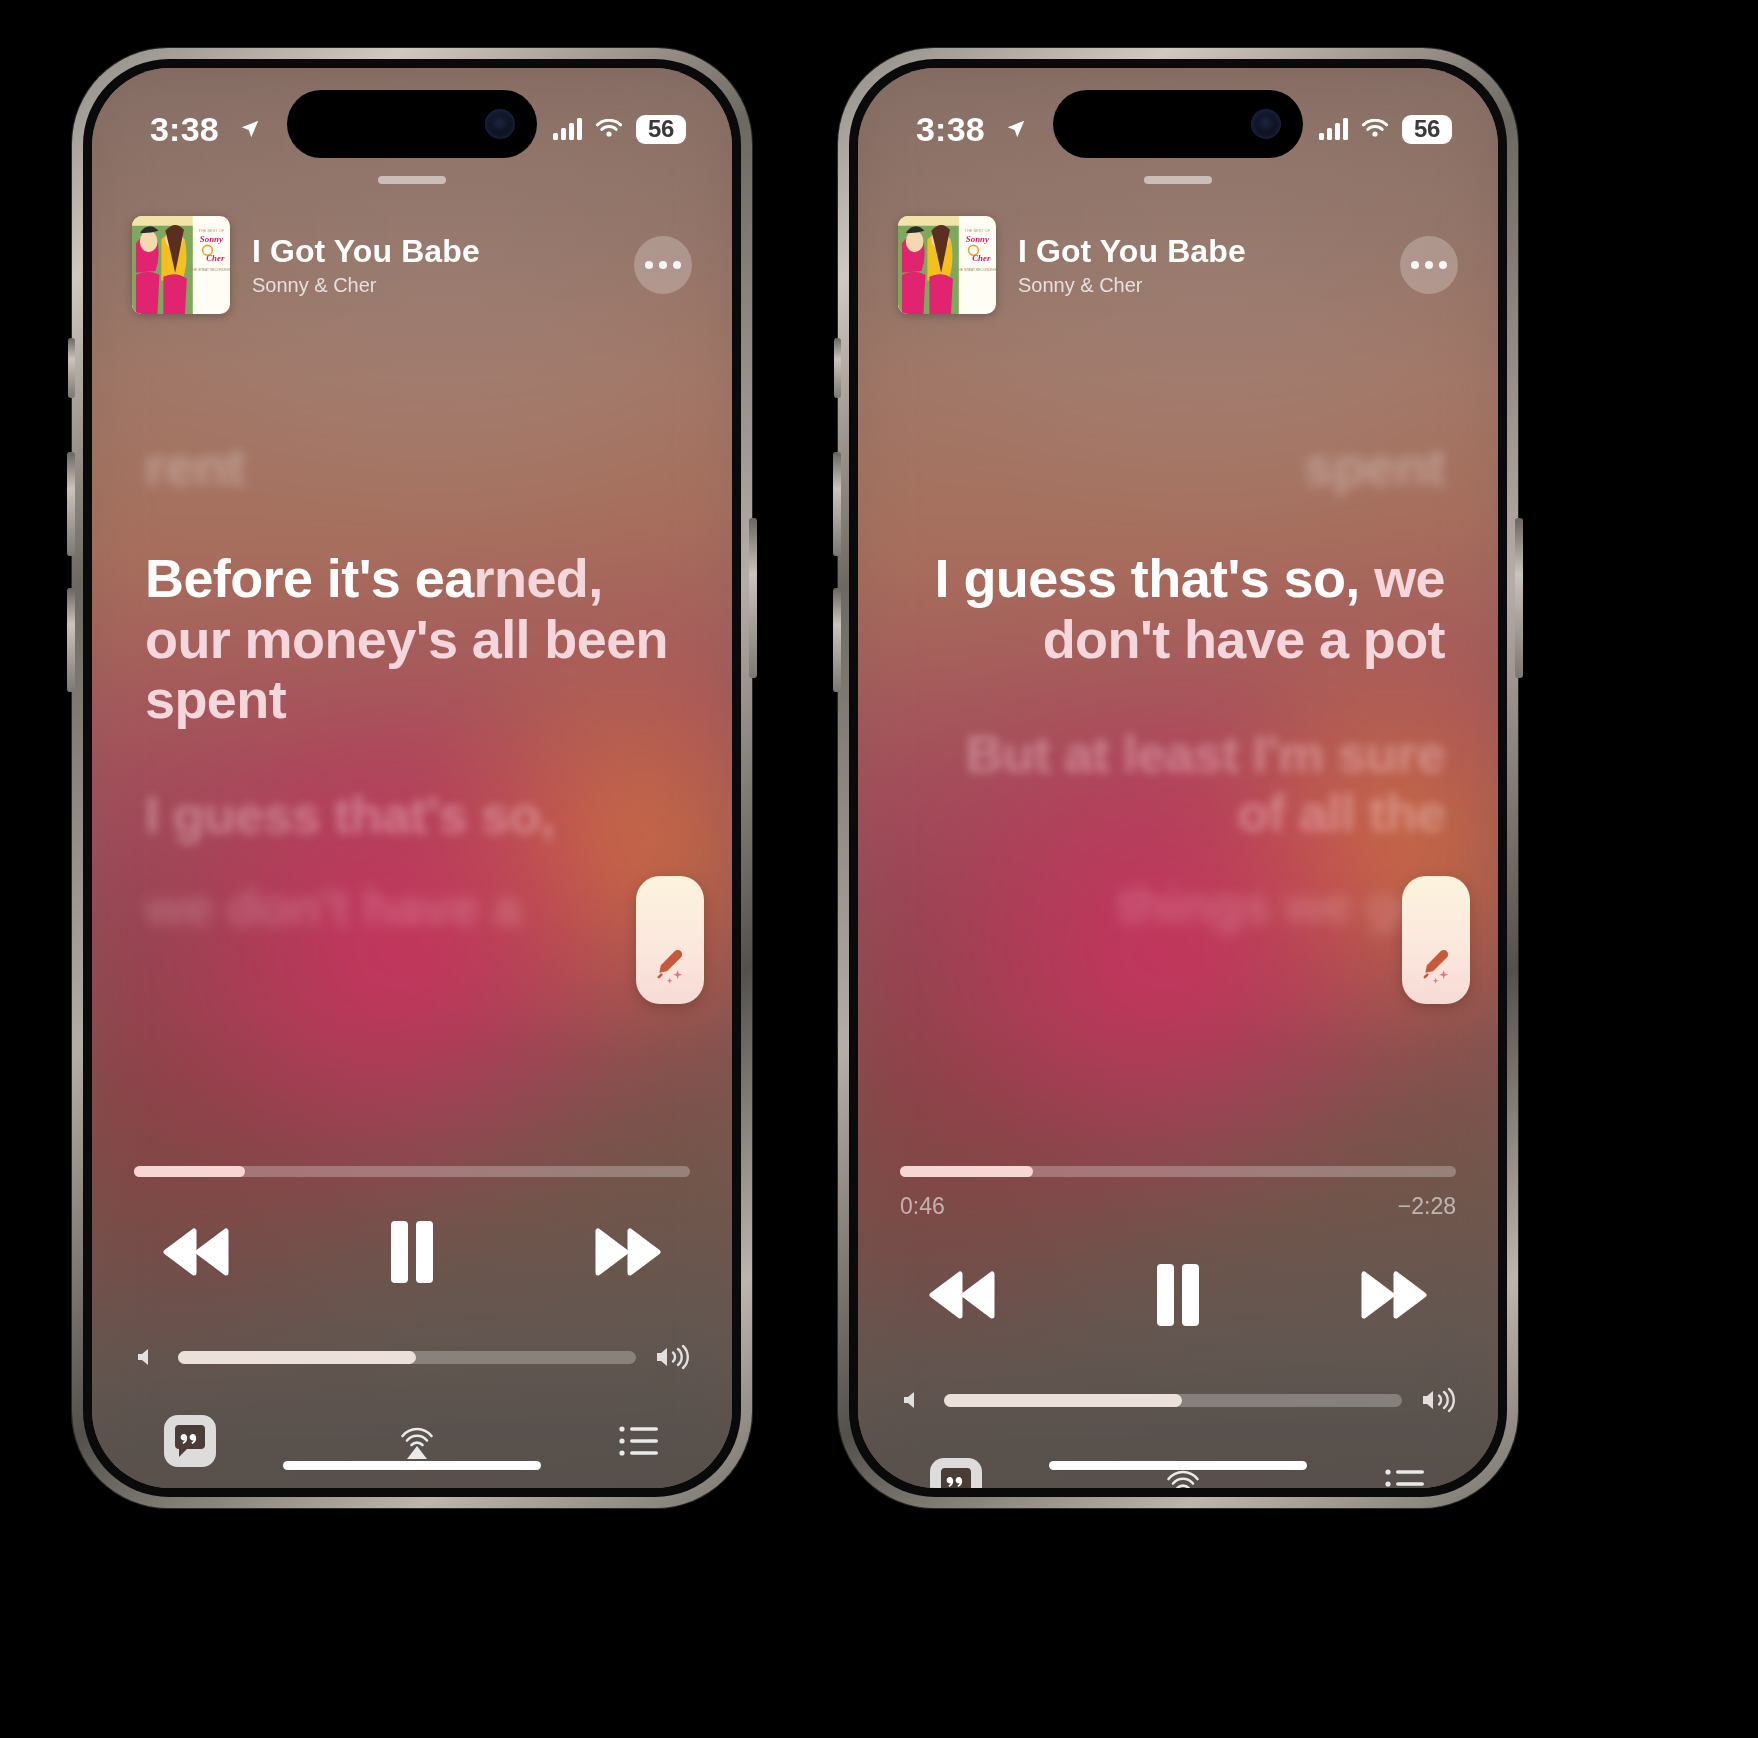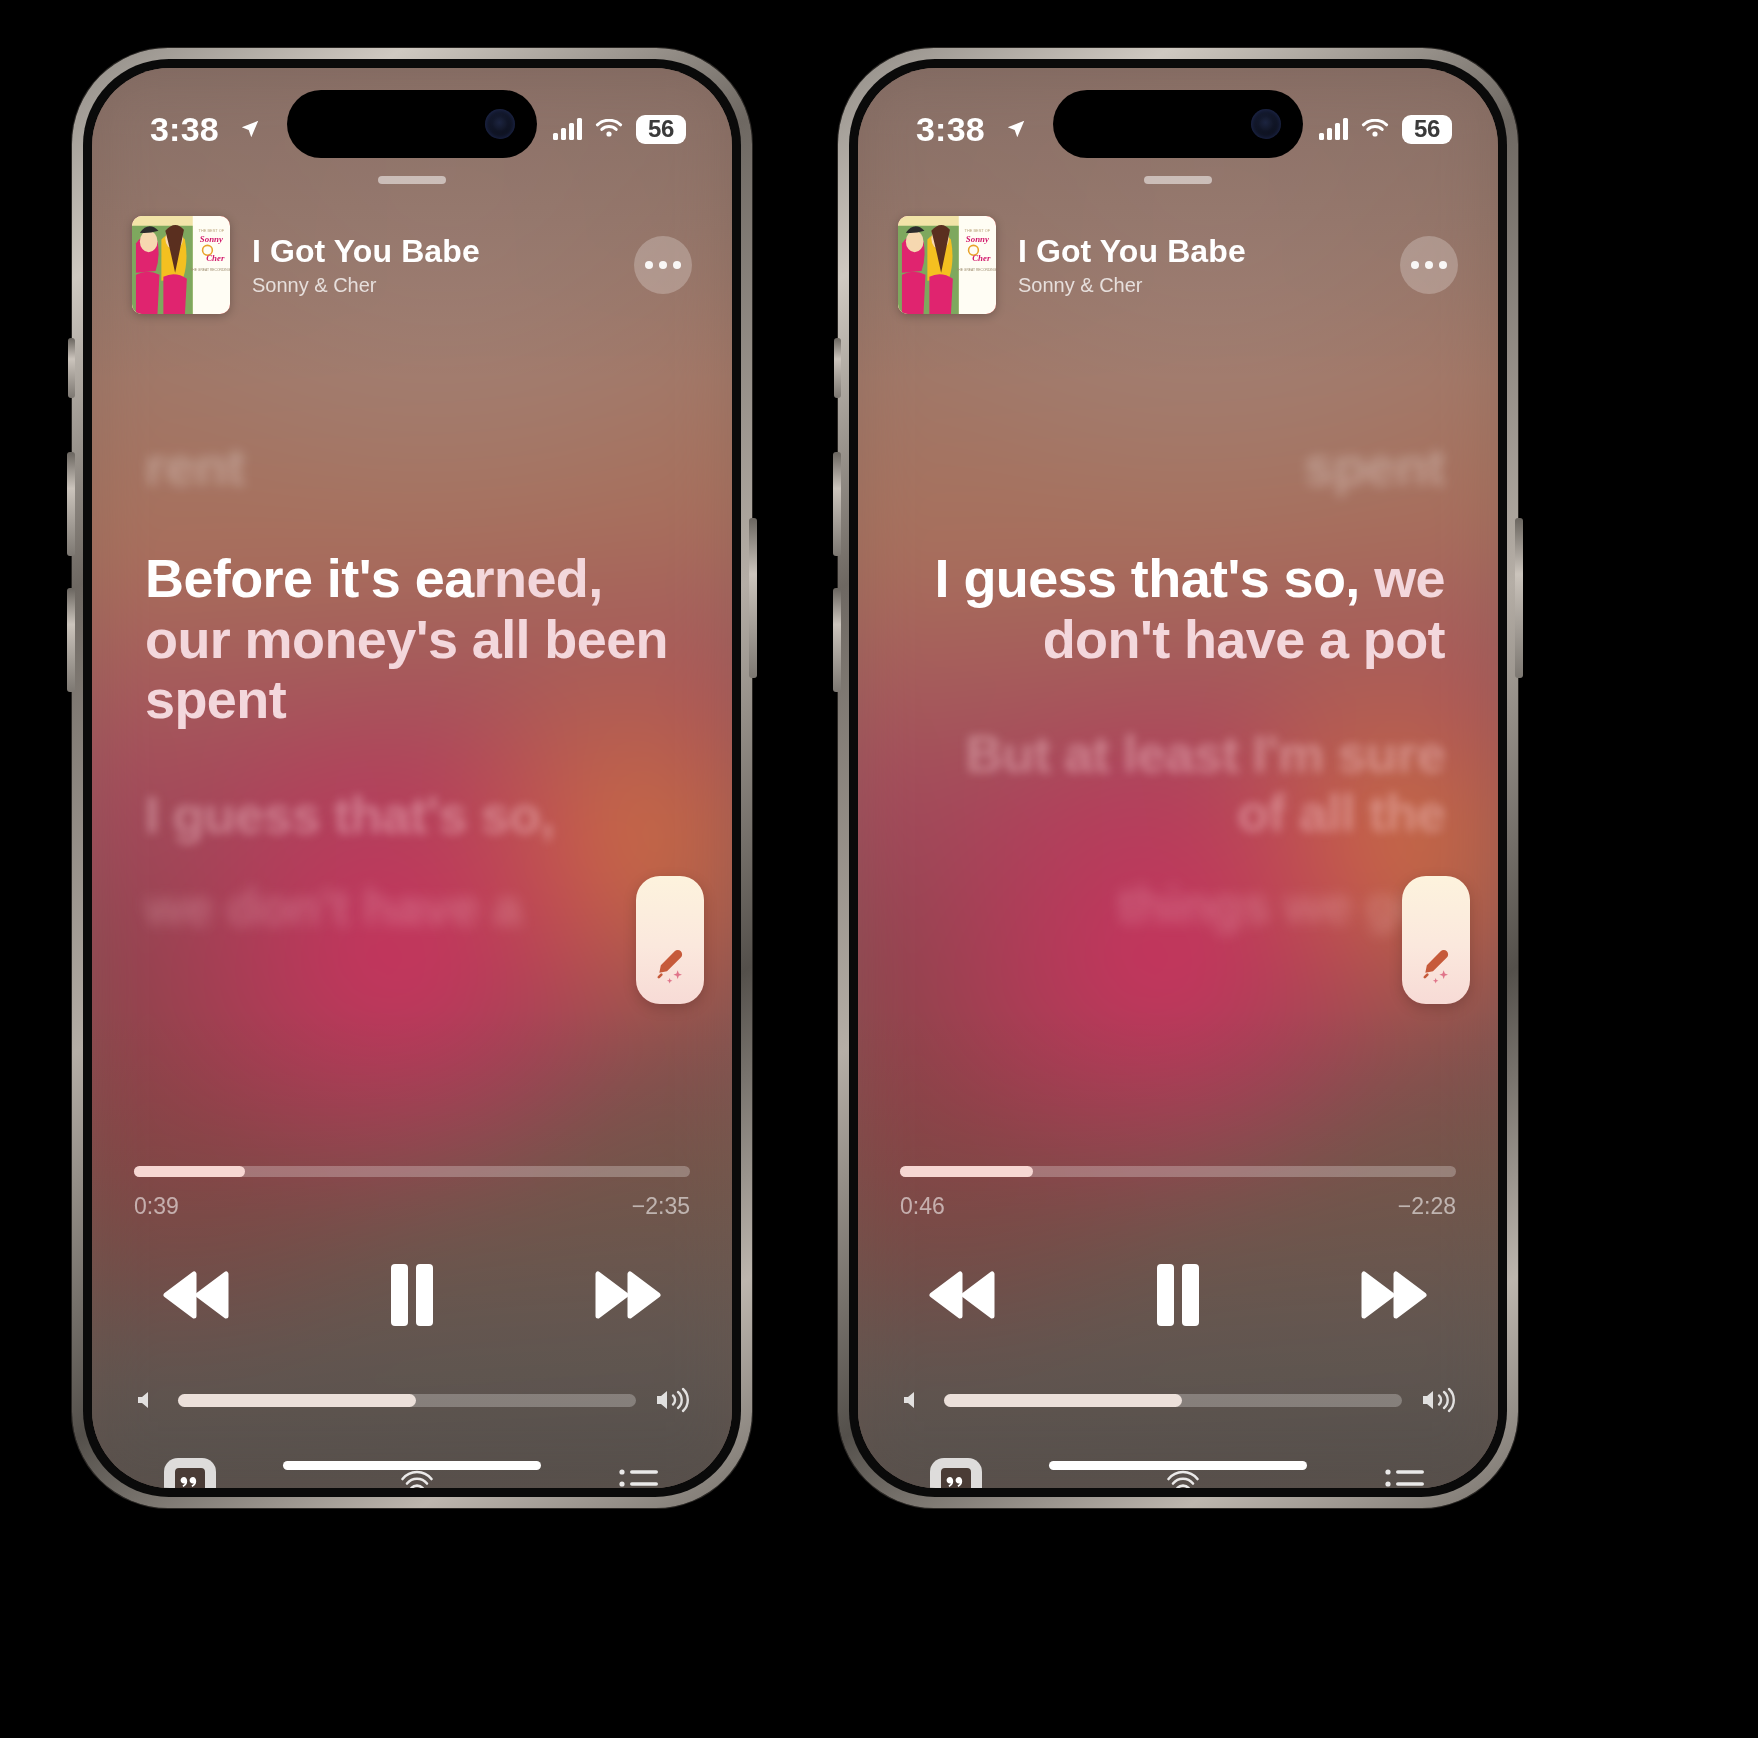--- a/index.html
+++ b/index.html
@@ -313,24 +313,20 @@
             <path d="M5.3 18.7l1.5-1.5" stroke="#c65a3a" stroke-width="1.6" stroke-linecap="round"></path>
             <path d="M16.6 14.6l.7 1.9 1.9.7-1.9.7-.7 1.9-.7-1.9-1.9-.7 1.9-.7.7-1.9z" fill="#e0748a"></path>
             <path d="M11.8 19.2l.45 1.2 1.2.45-1.2.45-.45 1.2-.45-1.2-1.2-.45 1.2-.45.45-1.2z" fill="#e0748a"></path>
           </svg>
         </div>
 
         <div class="controls">
           <div class="track">
             <div class="fill" style="width:20%"></div>
           </div>
-          <div class="times">
-            <span>0:39</span>
-            <span>−2:35</span>
-          </div>
 
           <div class="transport">
             <div class="tbtn">
               <svg width="72" height="58" viewBox="0 0 72 58">
                 <path d="M34 8 L34 50 L6 29 Z" fill="#fff" stroke="#fff" stroke-width="5" stroke-linejoin="round"></path>
                 <path d="M66 8 L66 50 L38 29 Z" fill="#fff" stroke="#fff" stroke-width="5" stroke-linejoin="round"></path>
               </svg>
             </div>
             <div class="tbtn">
               <svg width="52" height="66" viewBox="0 0 52 66">

